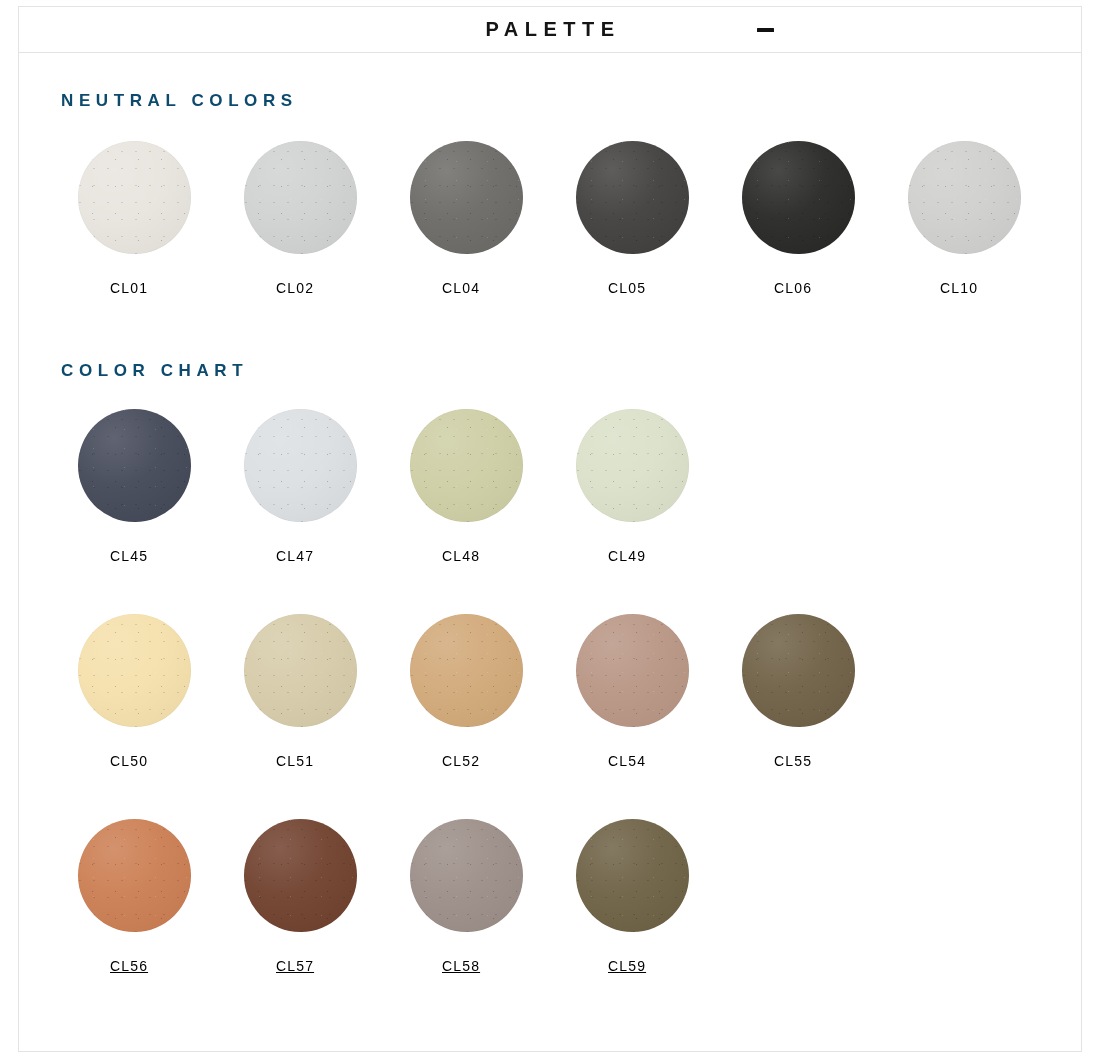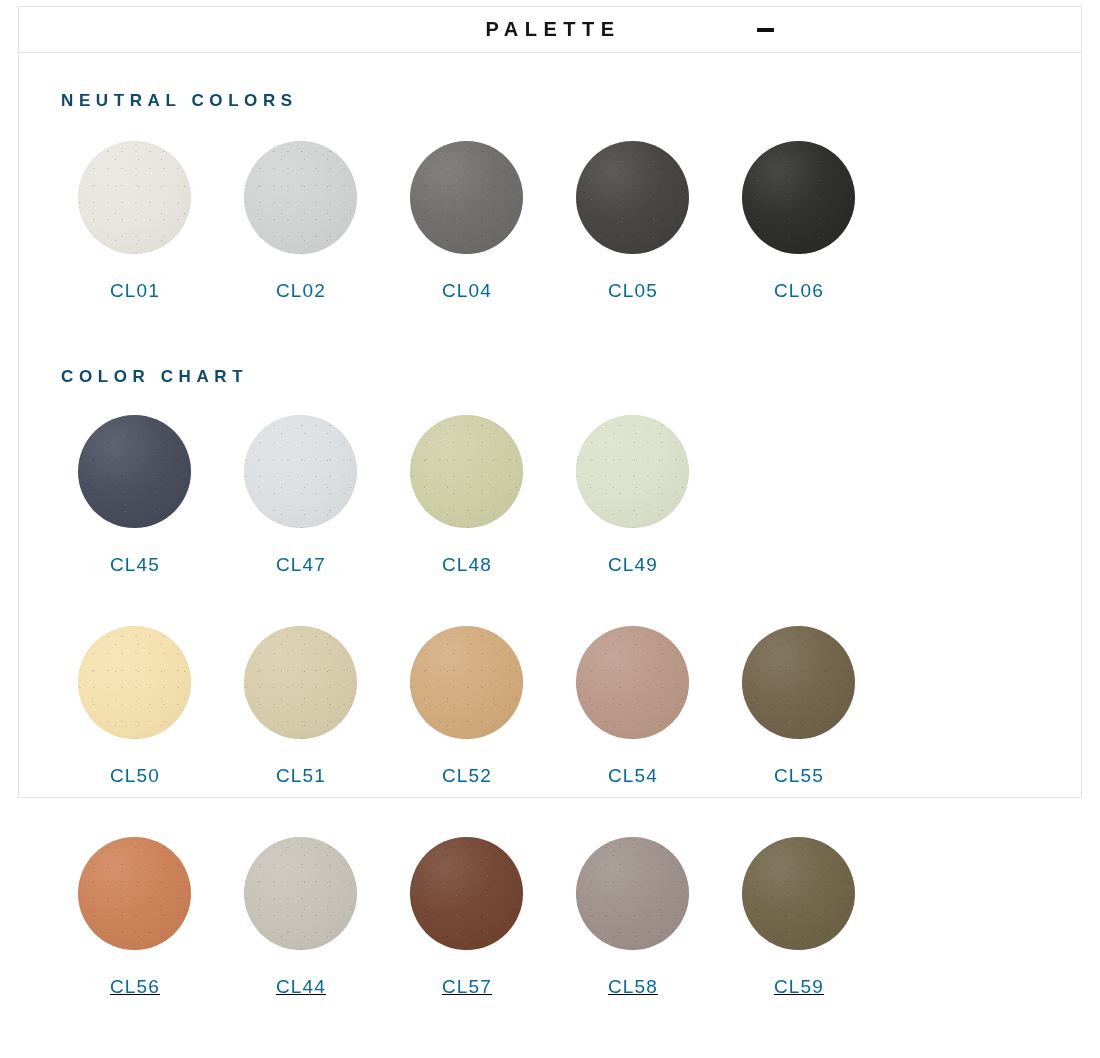--- a/index.html
+++ b/index.html
@@ -19,21 +19,21 @@
     background: #ffffff;
     overflow: hidden;
   }
 
   
   .panel {
     position: absolute;
     left: 18px;
     top: 6px;
     width: 1064px;
-    height: 792px;
+    height: 1046px;
     border: 1px solid #e3e3e3;
     background: #ffffff;
   }
 
   
   .titlebar {
     position: relative;
     height: 46px;
     border-bottom: 1px solid #e3e3e3;
     display: flex;
@@ -134,23 +134,23 @@
     background: radial-gradient(circle at 32% 26%,
                 rgba(255,255,255,0.16) 0%,
                 rgba(255,255,255,0.05) 42%,
                 rgba(0,0,0,0.045) 100%);
     pointer-events: none;
   }
 
   .swatch-label {
     margin-top: 26px;
     margin-left: 32px;
-    font-size: 19px;
+    font-size: 14px;
     letter-spacing: 1.15px;
-    color: #0369a1;
+    color: #000000;
     font-weight: 400;
   }
 
   
   .row-neutral      { margin-top: 30px; }
   .row-chart-1      { margin-top: 28px; }
   .row-chart-2      { margin-top: 50px; }
   .row-chart-3      { margin-top: 50px; text-decoration: underline; }
 
   .section-chart { margin-top: 65px; }
@@ -186,20 +186,24 @@
               <div class="swatch-label">CL04</div>
             </div>
             <div class="swatch-cell">
               <div class="swatch-disc" style="background-color: rgb(63, 62, 60);"></div>
               <div class="swatch-label">CL05</div>
             </div>
             <div class="swatch-cell">
               <div class="swatch-disc" style="background-color: rgb(38, 38, 36);"></div>
               <div class="swatch-label">CL06</div>
             </div>
+            <div class="swatch-cell">
+              <div class="swatch-disc" style="background-color: rgb(207, 207, 205);"></div>
+              <div class="swatch-label">CL10</div>
+            </div>
           </div>
       </div>
 
       <div class="section-chart">
         <div class="section-heading">COLOR CHART</div>
         <div class="swatch-grid row-chart-1">
             <div class="swatch-cell">
               <div class="swatch-disc" style="background-color: rgb(66, 71, 87);"></div>
               <div class="swatch-label">CL45</div>
             </div>
@@ -237,24 +241,20 @@
               <div class="swatch-disc" style="background-color: rgb(110, 95, 68);"></div>
               <div class="swatch-label">CL55</div>
             </div>
           </div>
         <div class="swatch-grid row-chart-3">
             <div class="swatch-cell">
               <div class="swatch-disc" style="background-color: rgb(203, 125, 81);"></div>
               <div class="swatch-label">CL56</div>
             </div>
             <div class="swatch-cell">
-              <div class="swatch-disc" style="background-color: rgb(198, 193, 181);"></div>
-              <div class="swatch-label">CL44</div>
-            </div>
-            <div class="swatch-cell">
               <div class="swatch-disc" style="background-color: rgb(111, 63, 44);"></div>
               <div class="swatch-label">CL57</div>
             </div>
             <div class="swatch-cell">
               <div class="swatch-disc" style="background-color: rgb(155, 141, 135);"></div>
               <div class="swatch-label">CL58</div>
             </div>
             <div class="swatch-cell">
               <div class="swatch-disc" style="background-color: rgb(108, 96, 67);"></div>
               <div class="swatch-label">CL59</div>

